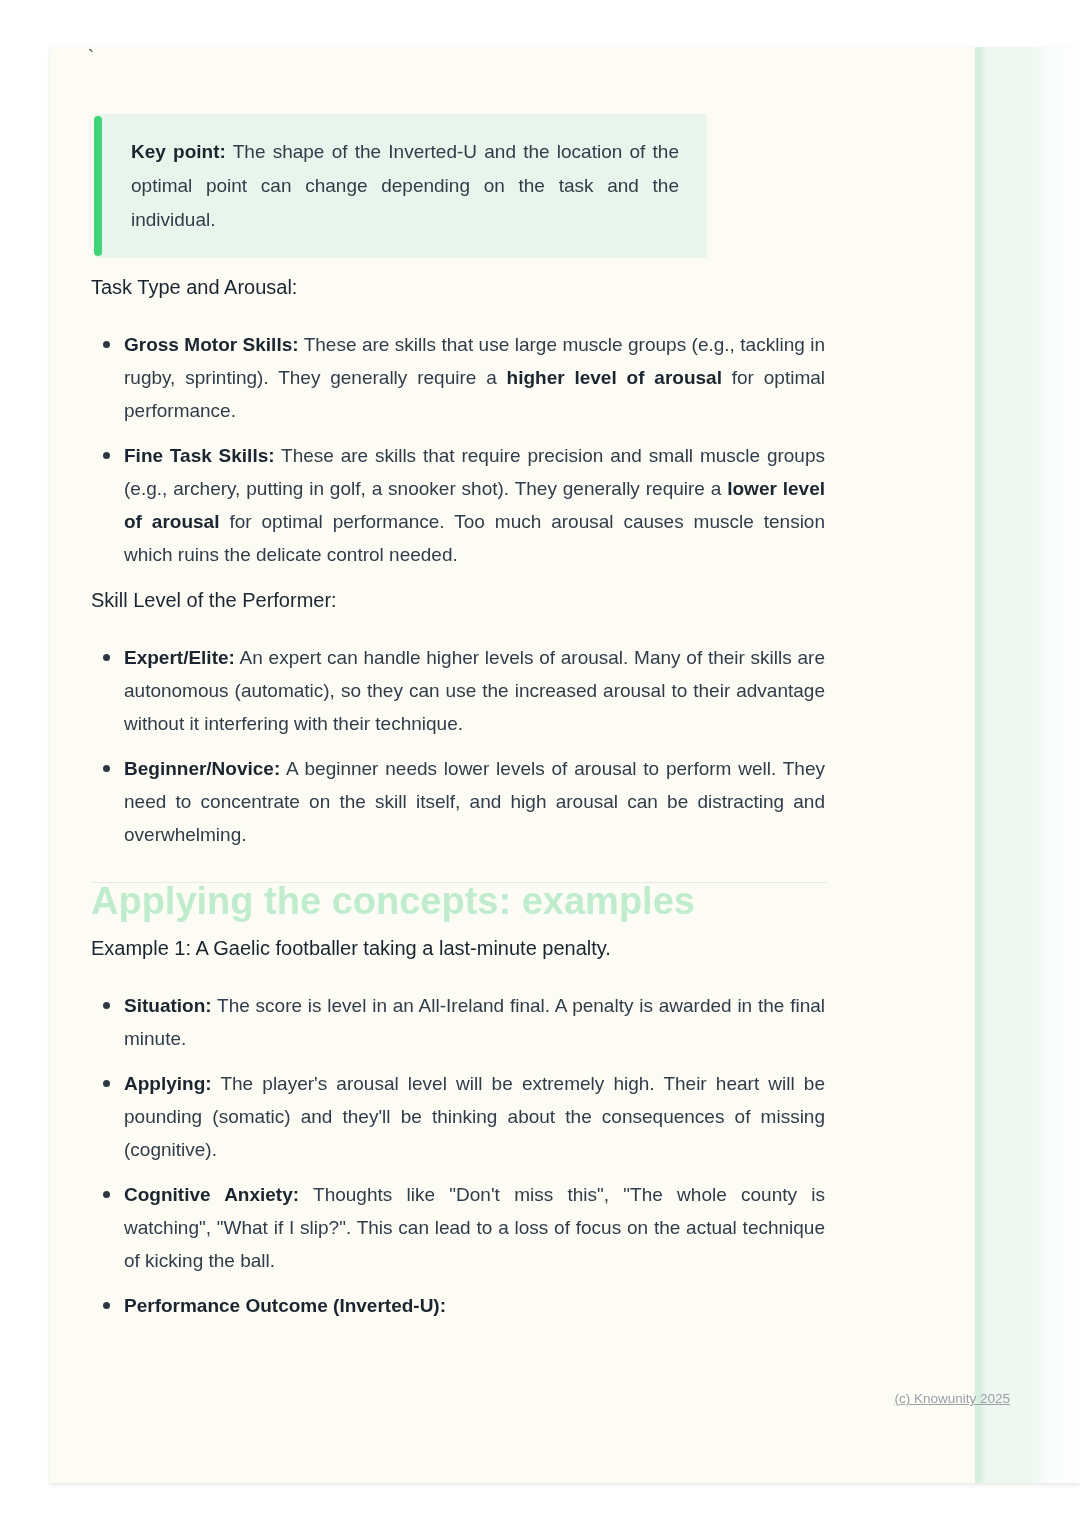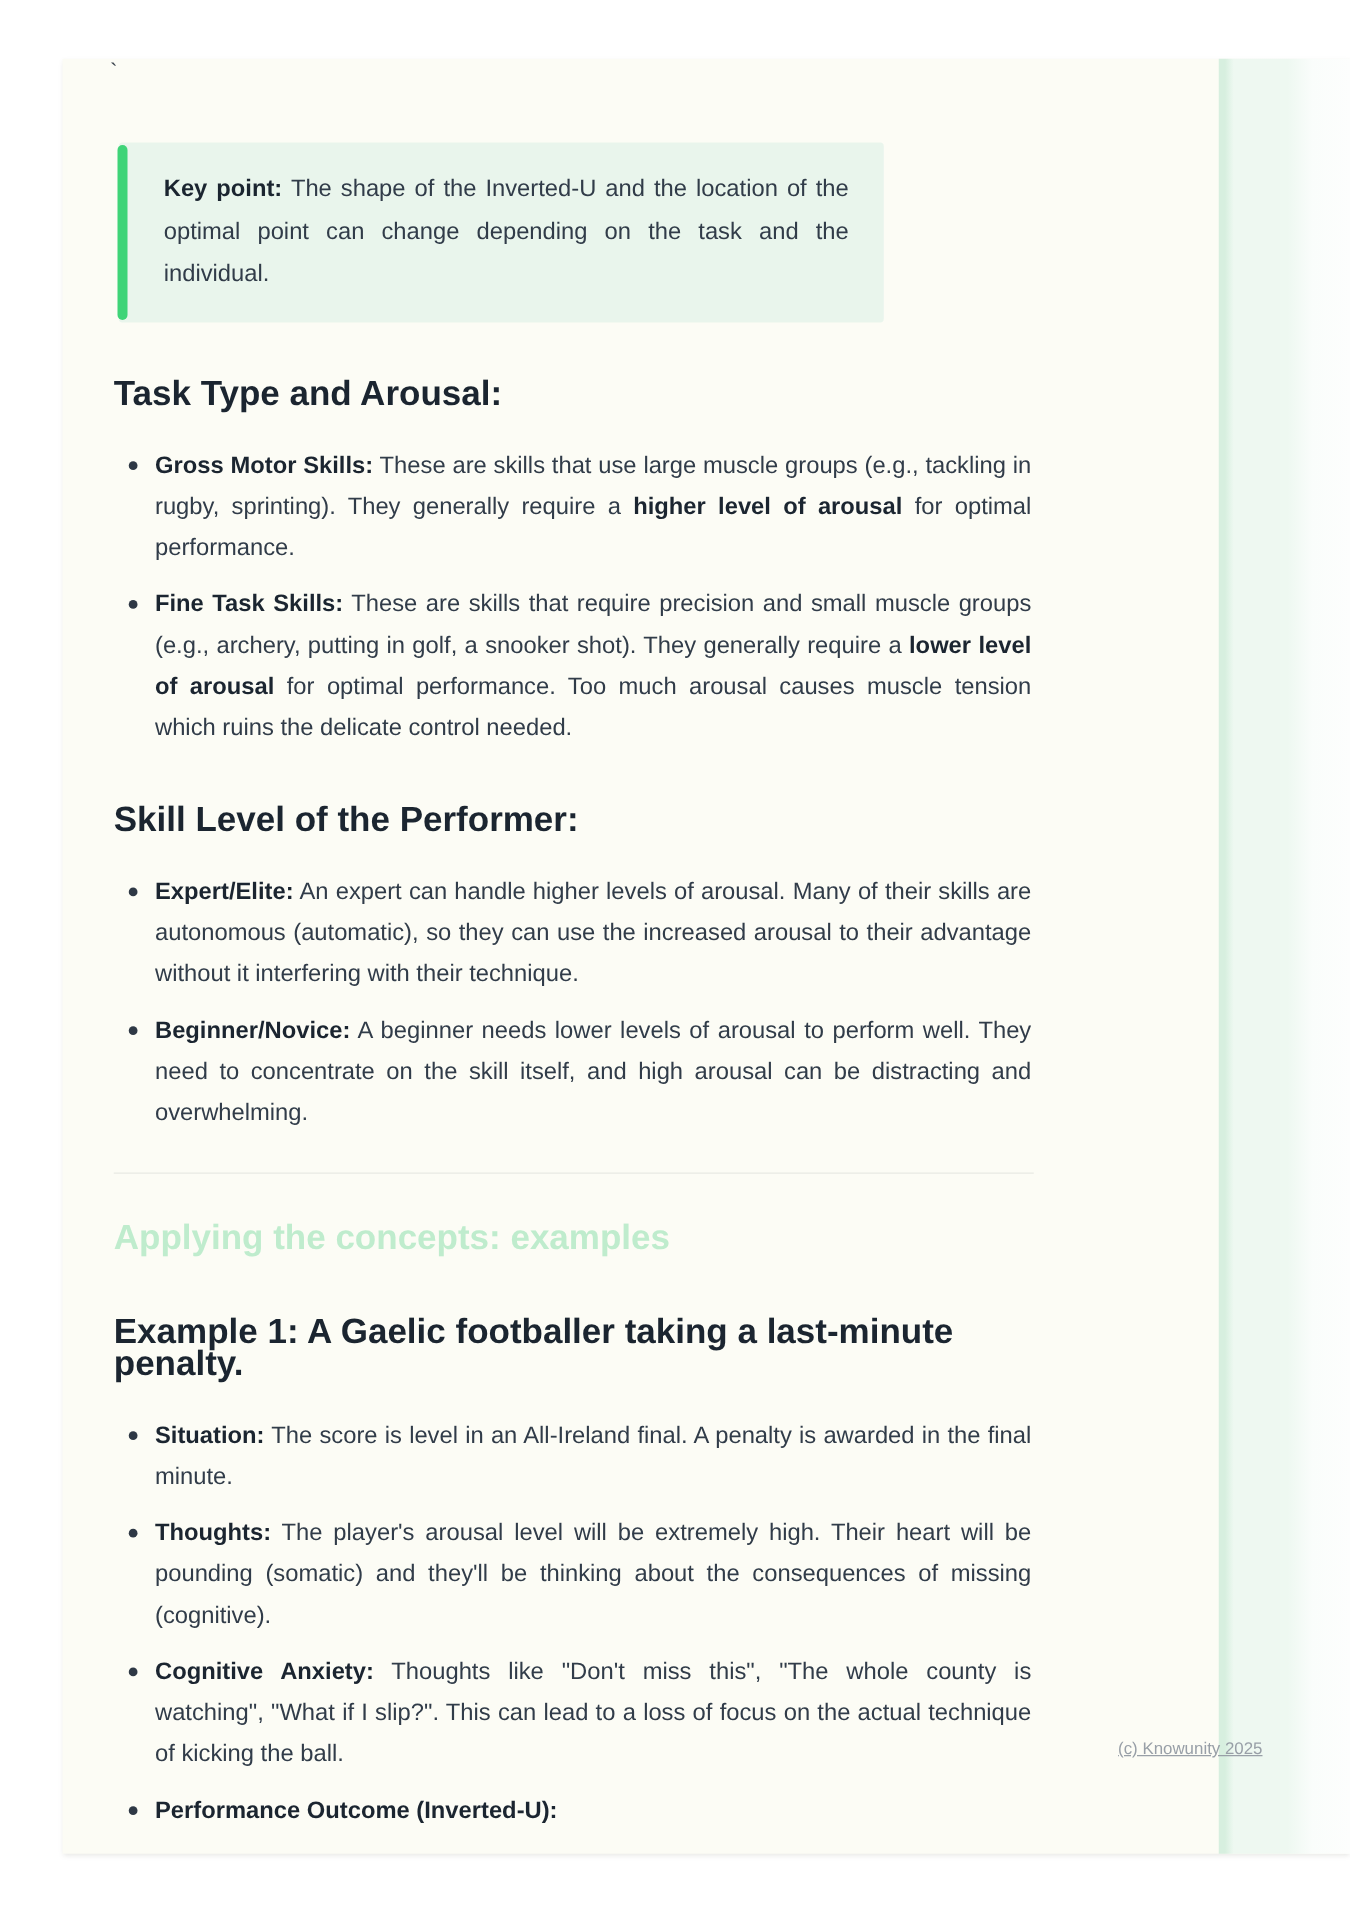--- a/index.html
+++ b/index.html
@@ -62,29 +62,28 @@
     text-align:justify;
   }
   .callout-bar{
     position:absolute;
     left:-1px; top:2px; bottom:2px;
     width:8px;
     border-radius:8px;
     background:var(--accent_green);
   }
   .subheading{
-    margin-top:44px;
-    font-size:28px;
-    font-weight:700;
+    margin-top:16px;
+    font-size:20px;
+    font-weight:400;
     line-height:26px;
     color:var(--heading_text);
   }
   .heading{
-    margin-top:33px;
-    font-size:28px;
+    font-size:38px;
     font-weight:700;
     line-height:36px;
     color:var(--heading_mint);
   }
   ul.bullets{
     list-style:none;
     margin-top:28px;
     width:734px;
   }
   ul.bullets li{
@@ -136,20 +135,20 @@
       <div class="subheading">Skill Level of the Performer:</div>
       <ul class="bullets">
         <li><span class="dot"></span><strong>Expert/Elite:</strong><span> An expert can handle higher levels of arousal. Many of their skills are autonomous (automatic), so they can use the increased arousal to their advantage without it interfering with their technique.</span></li>
         <li><span class="dot"></span><strong>Beginner/Novice:</strong><span> A beginner needs lower levels of arousal to perform well. They need to concentrate on the skill itself, and high arousal can be distracting and overwhelming.</span></li>
       </ul>
       <div class="divider"></div>
       <div class="heading">Applying the concepts: examples</div>
       <div class="subheading">Example 1: A Gaelic footballer taking a last-minute penalty.</div>
       <ul class="bullets">
         <li><span class="dot"></span><strong>Situation:</strong><span> The score is level in an All-Ireland final. A penalty is awarded in the final minute.</span></li>
-        <li><span class="dot"></span><strong>Thoughts:</strong><span> The player's arousal level will be extremely high. Their heart will be pounding (somatic) and they'll be thinking about the consequences of missing (cognitive).</span></li>
+        <li><span class="dot"></span><strong>Applying:</strong><span> The player's arousal level will be extremely high. Their heart will be pounding (somatic) and they'll be thinking about the consequences of missing (cognitive).</span></li>
         <li><span class="dot"></span><strong>Cognitive Anxiety:</strong><span> Thoughts like "Don't miss this", "The whole county is watching", "What if I slip?". This can lead to a loss of focus on the actual technique of kicking the ball.</span></li>
         <li><span class="dot"></span><strong>Performance Outcome (Inverted-U):</strong></li>
       </ul>
     </div>
 </div>
 
 <div class="copyright">(c) Knowunity 2025</div>
 
 </body></html>

